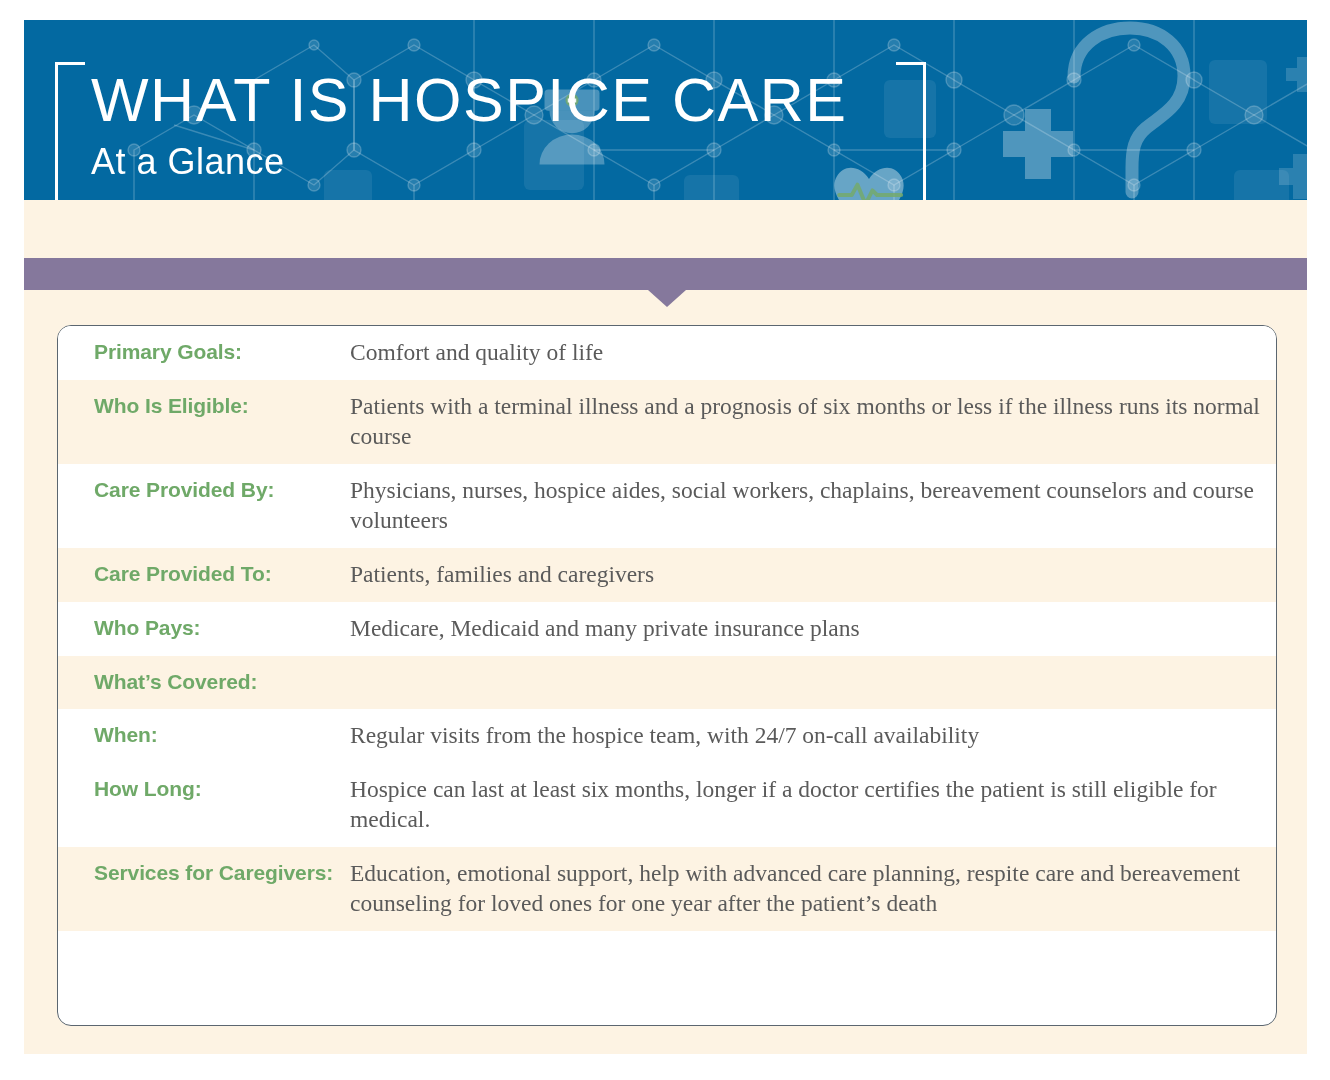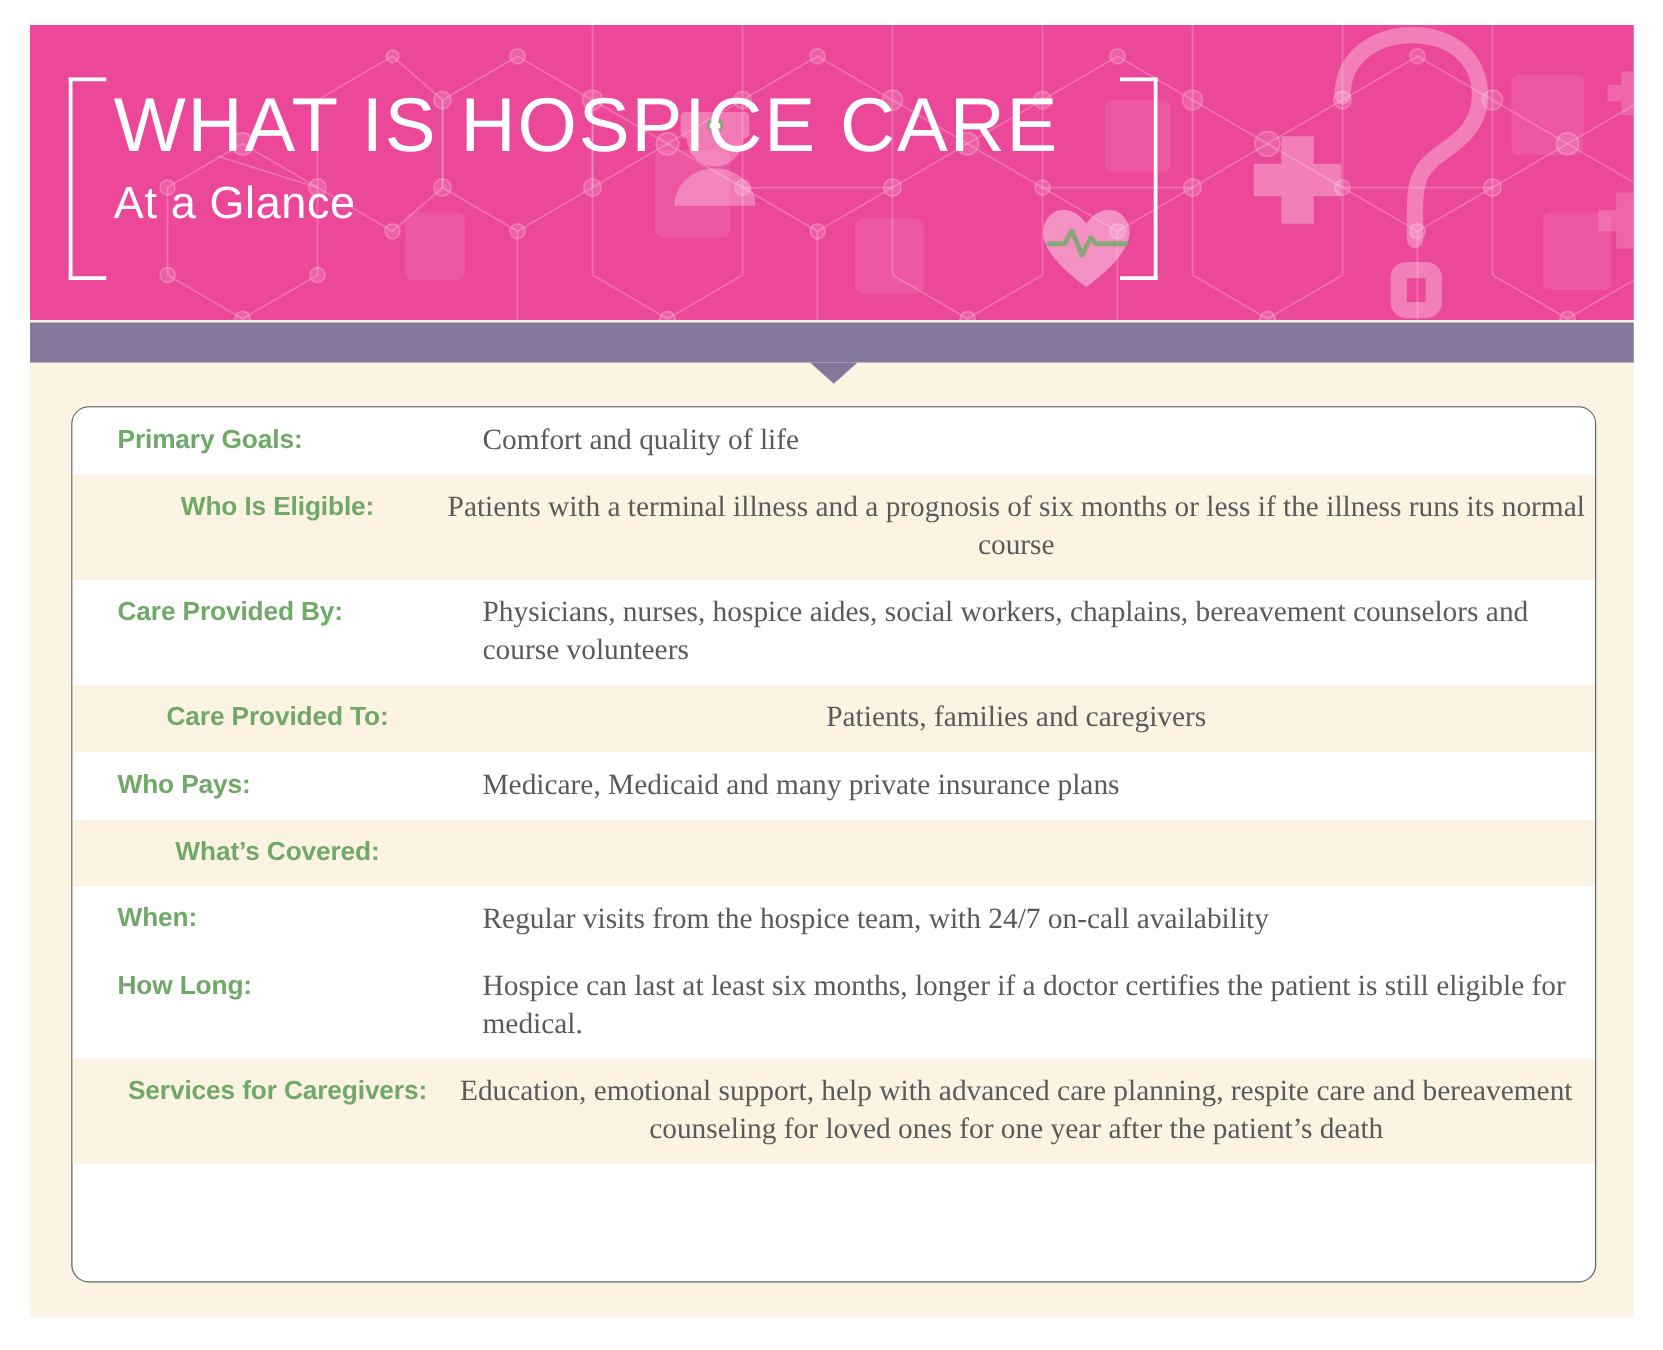--- a/index.html
+++ b/index.html
@@ -24,22 +24,22 @@
     height: 1034px;
     background: #fdf3e3;
   }
 
   
   #header {
     position: absolute;
     left: 24px;
     top: 20px;
     width: 1283px;
-    height: 236px;
-    background: #ec4899;
+    height: 180px;
+    background: #0369a1;
     overflow: hidden;
   }
   #header-pattern {
     position: absolute;
     inset: 0;
     pointer-events: none;
   }
   #header-inner {
     position: absolute;
     left: 0; top: 0; right: 0; bottom: 0;
@@ -122,22 +122,22 @@
     border-radius: 14px;
     overflow: hidden;
     box-sizing: border-box;
   }
   .row {
     display: flex;
     align-items: flex-start;
     padding: 11px 0 13px 0;
     box-sizing: border-box;
   }
-  .row.white { background: #ffffff; gap: 36px; }
-  .row.cream { background: #fdf3e3; text-align: center; }
+  .row.white { background: #ffffff; }
+  .row.cream { background: #fdf3e3; }
 
   .row-label {
     flex: 0 0 292px;
     padding-left: 36px;
     box-sizing: border-box;
     font-family: "Liberation Sans", sans-serif;
     font-weight: bold;
     font-size: 21px;
     line-height: 29px;
     color: #6fa968;

